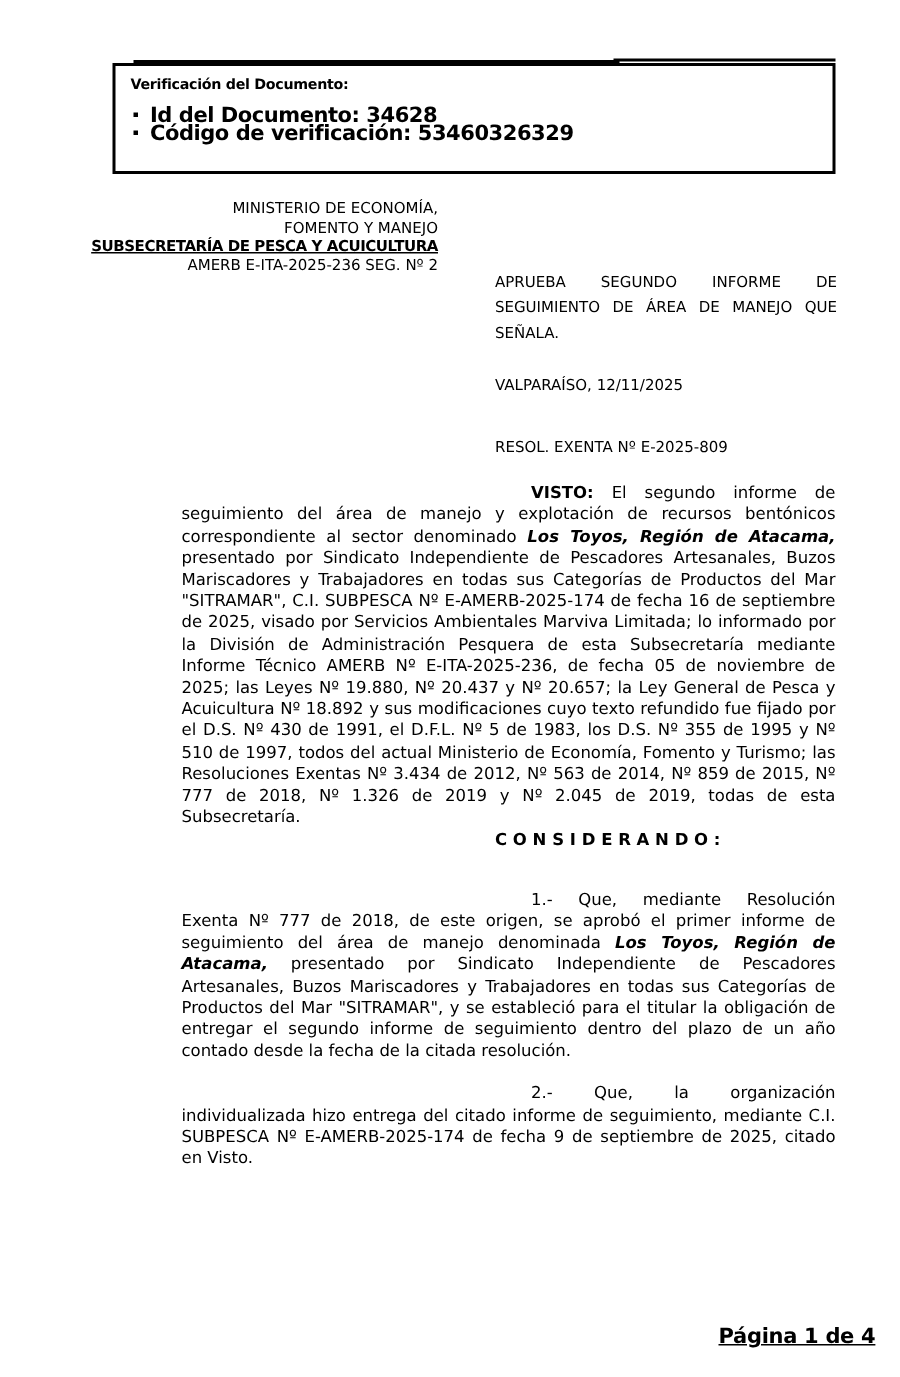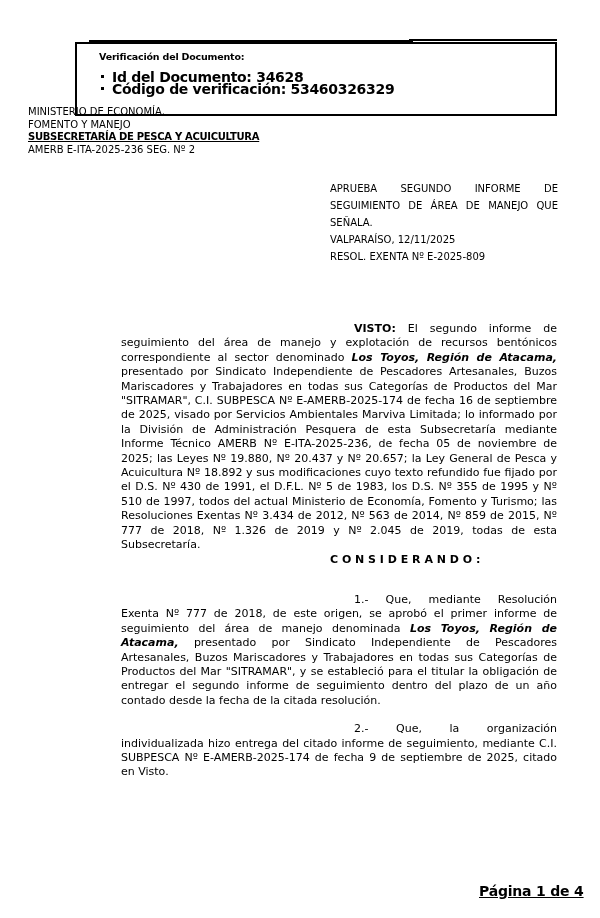--- a/index.html
+++ b/index.html
@@ -9,43 +9,43 @@
     color:#000000;
     font-family:"DejaVu Sans", sans-serif;
     position:relative;
     overflow:hidden;
   }
   .page { position:absolute; left:0; top:0; width:600px; height:918px; background:#fff; }
 
   
   .verify-box {
     position:absolute; left:75px; top:42px; width:482px; height:74px;
-    border:2px solid #000; padding:7px 8px 0 22px;
+    border:2px solid #000; padding:7px 8px 0 10px;
   }
   .verify-topbar-right { position:absolute; top:-5px; right:-2px; width:148px; height:2px; background:#000; }
   .verify-topbar-left  { position:absolute; top:-4px; left:12px;  width:324px; height:2px; background:#000; }
   .verify-title { font-size:9.5px; font-weight:bold; margin-bottom:9px; letter-spacing:-0.2px; }
   .verify-list { list-style:none; }
   .verify-list li {
     position:relative; padding-left:13px; font-size:14px; font-weight:bold;
     line-height:12px; letter-spacing:-0.3px; white-space:nowrap;
   }
   .bullet-sq { position:absolute; left:2px; top:4px; width:3px; height:3px; background:#000; display:block; }
 
   
-  .letterhead { position:absolute; left:28px; top:106px; width:264px; text-align:left; }
+  .letterhead { position:absolute; left:28px; top:134px; width:264px; text-align:right; }
   .letterhead div { font-size:10px; line-height:12.5px; white-space:nowrap; }
   .lh-bold-underline { font-weight:bold; text-decoration:underline; letter-spacing:-0.3px; }
 
   
   .title-block { position:absolute; left:330px; top:180px; width:228px; }
   .title-block p { font-size:10px; line-height:17px; }
   .doc-title { text-align:justify; }
-  .doc-city-date { }
-  .doc-resol { }
+  .doc-city-date { margin-top:18px; }
+  .doc-resol { margin-top:24px; }
 
   
   .body-col { position:absolute; left:97px; top:322px; width:460px; }
   .body-col p { font-size:11px; line-height:14.4px; text-align:justify; }
   .para { text-indent:233px;margin-left:24px; }
   .seg-bold { font-weight:bold; }
   .seg-bold-italic { font-weight:bold; font-style:italic; }
   .considerando-heading {
     font-size:11px; font-weight:bold; margin-left:233px; 
     white-space:nowrap;

